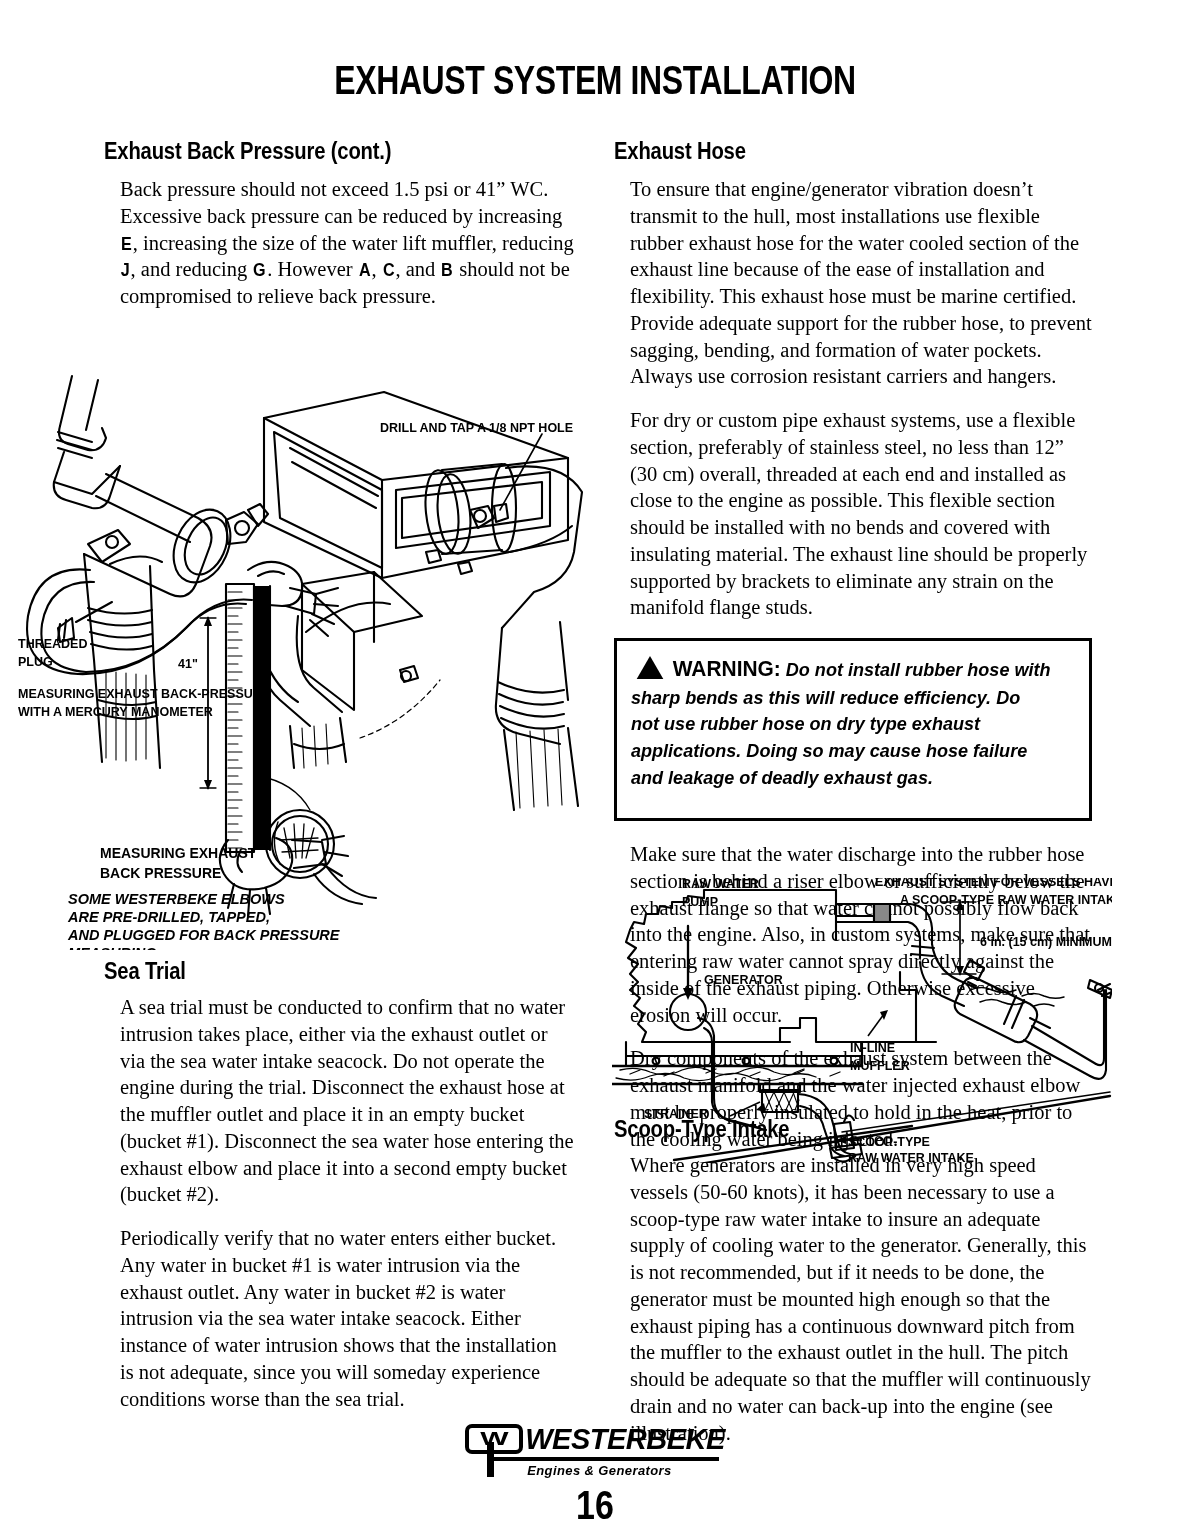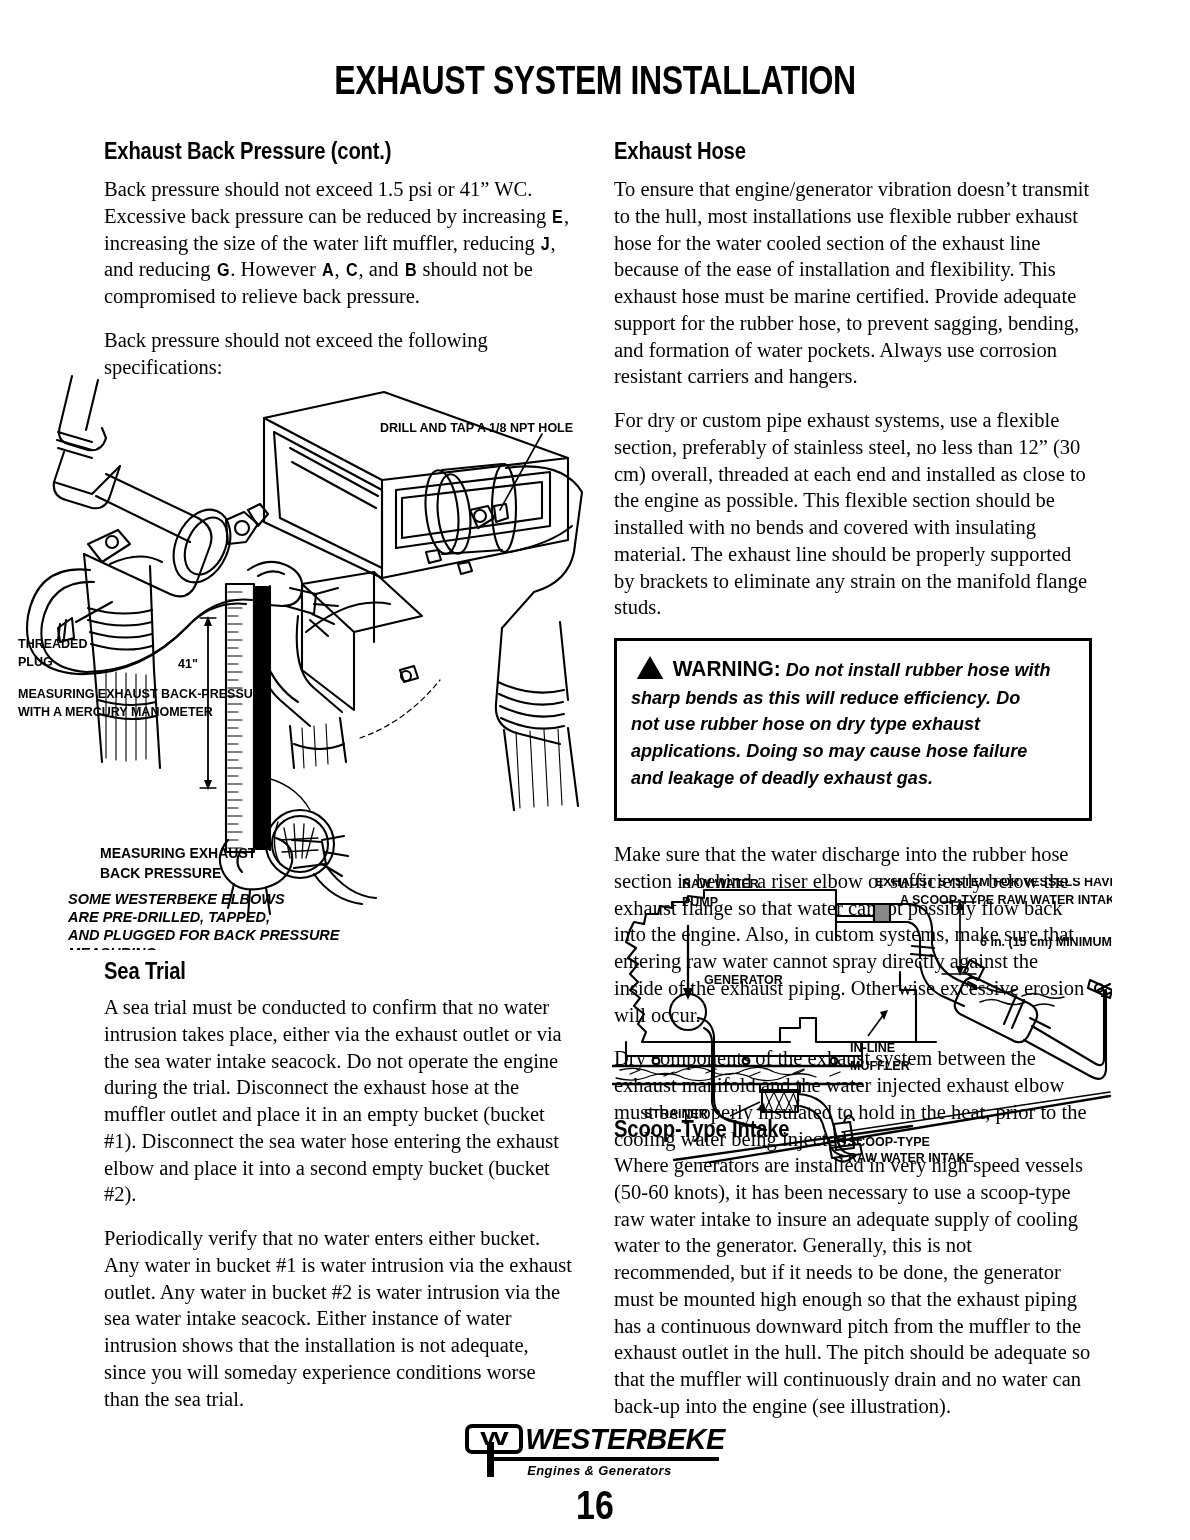--- a/index.html
+++ b/index.html
@@ -46,21 +46,21 @@
     margin: 0 0 11px 0;
     letter-spacing: -0.2px;
     transform: scaleX(0.88);
     transform-origin: left center;
   }
   h2.sec.tight { margin-bottom: 9px; }
 
   p.body {
     font-size: 20.5px;
     line-height: 1.305;
-    margin: 0 0 17px 0;
+    margin: 0 0 17px 16px;
     text-align: left;
   }
   p.body:last-child { margin-bottom: 0; }
 
   .ltr {
     font-family: "Liberation Sans", sans-serif;
     font-weight: bold;
     font-size: 19px;
     display: inline-block;
     transform: scaleX(0.85);
@@ -194,21 +194,20 @@
 <body>
 
 <div class="page-title">EXHAUST SYSTEM INSTALLATION</div>
 
 <div class="col col-left">
 
   <h2 class="sec">Exhaust Back Pressure (cont.)</h2>
 
   <p class="body"><span>Back pressure should not exceed 1.5 psi or 41” WC. Excessive back pressure can be reduced by increasing </span><span class="ltr">E</span><span>, increasing the size of the water lift muffler, reducing </span><span class="ltr">J</span><span>, and reducing </span><span class="ltr">G</span><span>. However </span><span class="ltr">A</span><span>, </span><span class="ltr">C</span><span>, and </span><span class="ltr">B</span><span> should not be compromised to relieve back pressure.</span></p>
 
-  <p class="body">Back pressure should not exceed the following specifications:</p>
 </div>
 
 <div class="illus" id="illus-backpressure">
 <svg width="596" height="580" viewBox="0 0 596 580" xmlns="http://www.w3.org/2000/svg">
   <g fill="none" stroke="#000" stroke-width="2.1" stroke-linejoin="round" stroke-linecap="round">
 
     <path d="M70 6 L58 56 M96 10 L84 60"></path>
     <path d="M58 56 q-4 14 8 18 l20 6 q14 2 18 -12 l-4 -10"></path>
     <path d="M56 62 l34 10 M55 70 l35 10 M56 78 l34 10"></path>
 

